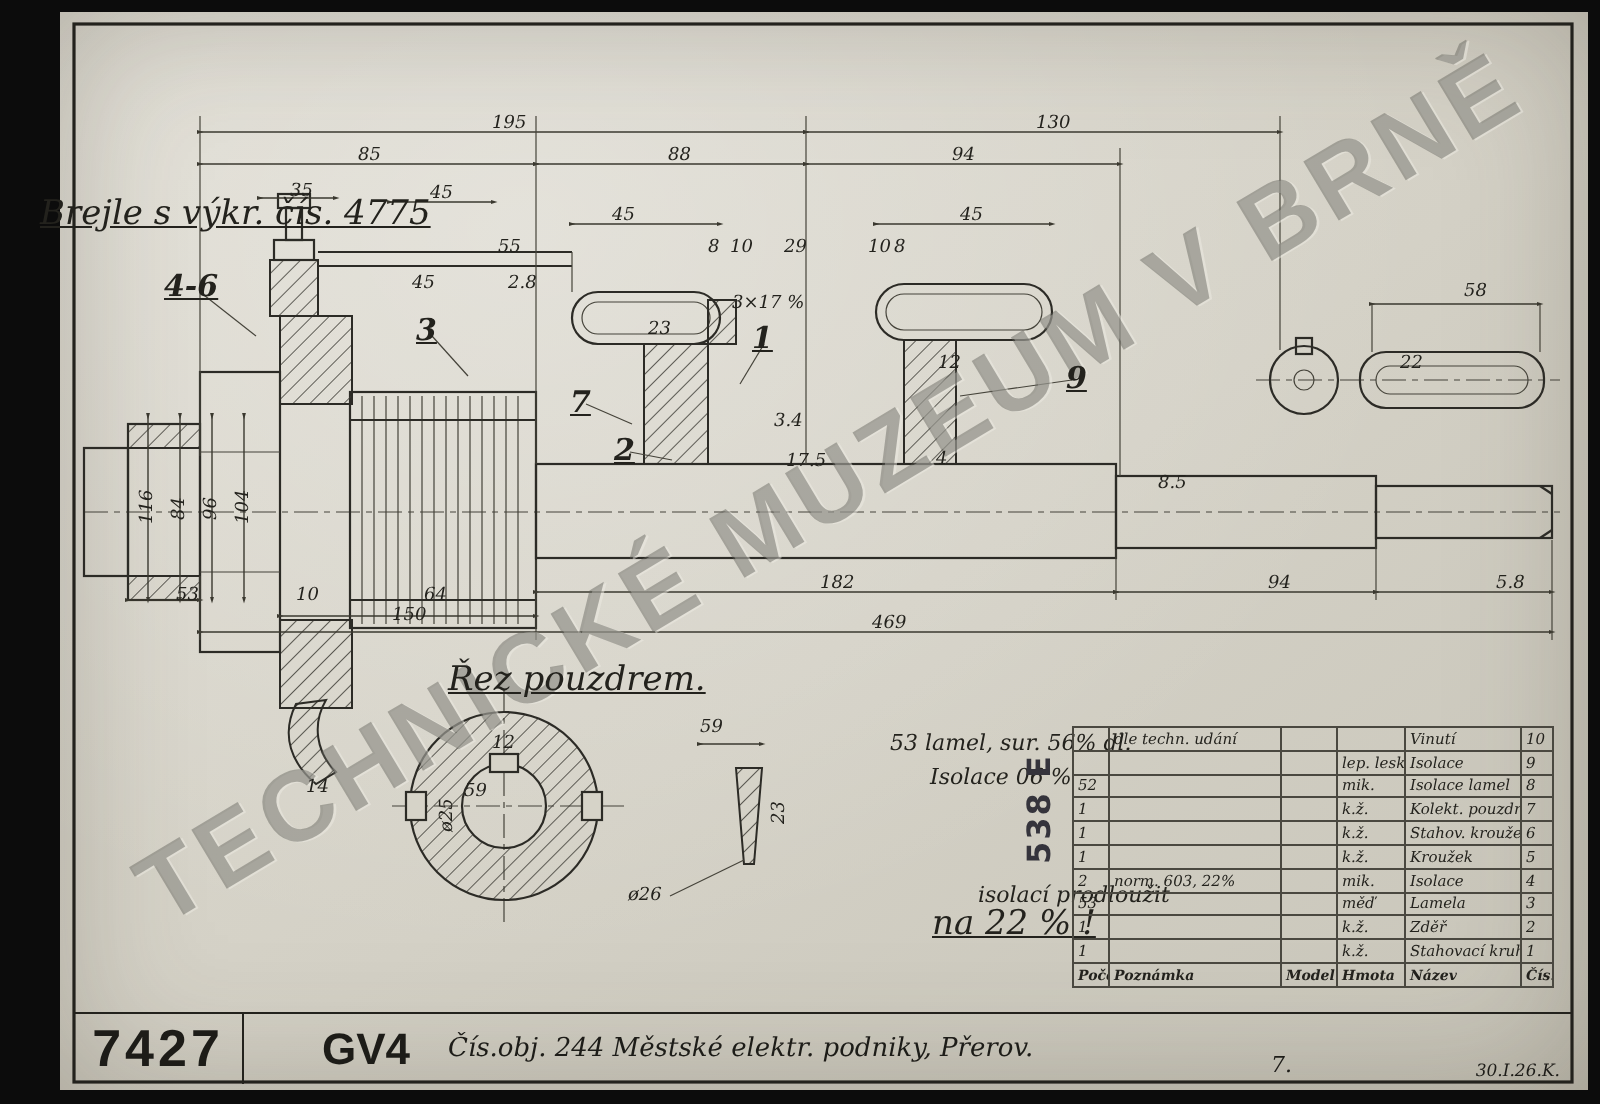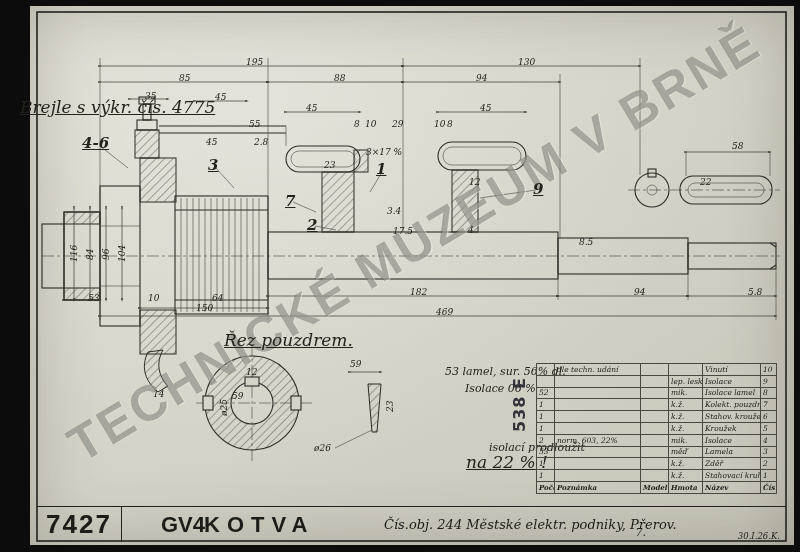--- a/index.html
+++ b/index.html
@@ -339,22 +339,19 @@
       </tbody>
   </table>
 
   <div class="titleblock">
     <div class="tb-c1">
       <span class="tb-num">7427</span>
     </div>
     <div class="tb-c2">
       <span class="tb-type">GV4</span>
     </div>
-    <div class="tb-c3">
-      <span class="tb-name">KOTVA</span>
-    </div>
     <div class="tb-c4">
       <span class="tb-order">Čís.obj. 244  Městské elektr. podniky, Přerov.</span>
       <span class="tb-page">7.</span>
       <span class="tb-date">30.I.26.K.</span>
     </div>
   </div>
 </div>
 
 </body></html>

